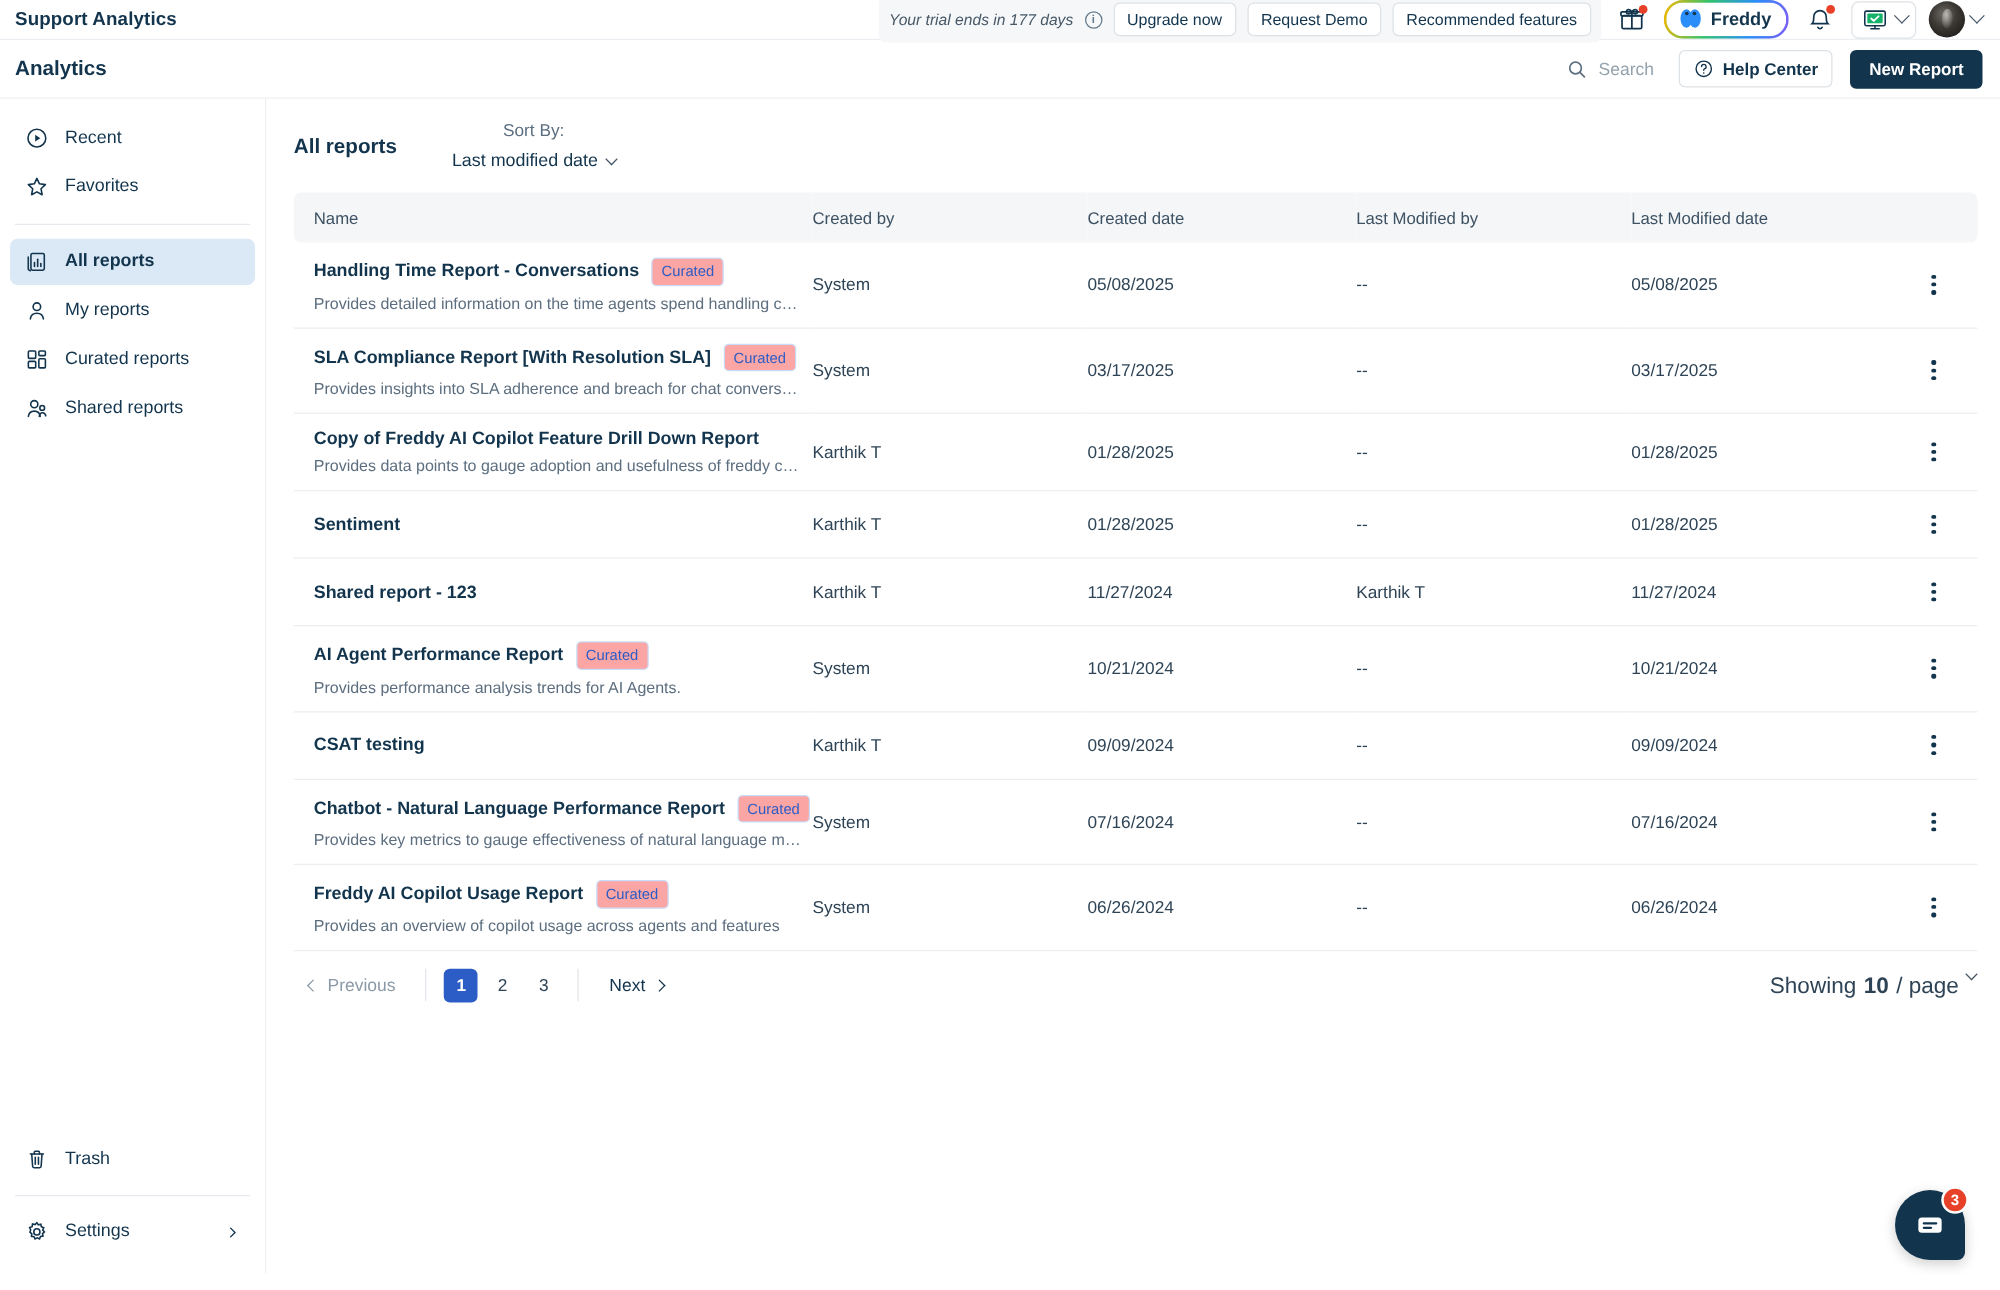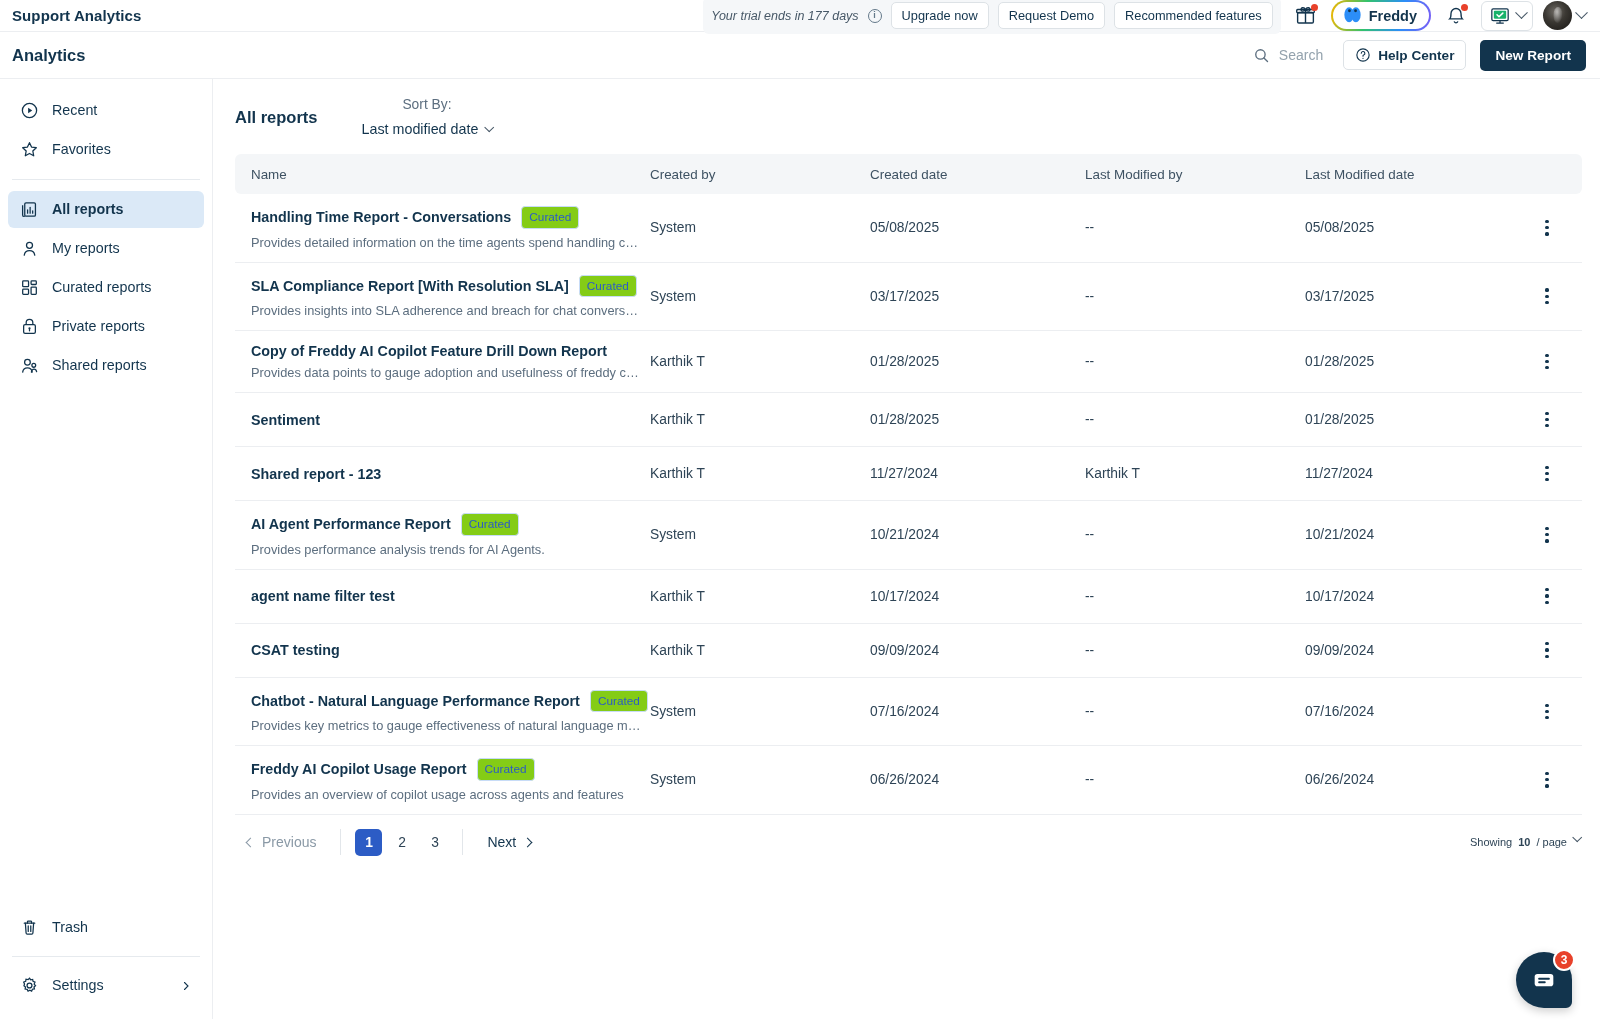--- a/index.html
+++ b/index.html
@@ -169,21 +169,21 @@
   tbody td {
     border-bottom: 1px solid #eceef1;
     font-size: 13.8px; color: #2e4456; vertical-align: middle;
     padding: 0;
   }
   tbody tr { height: 54px; }
   td.name-cell { padding-left: 16px; padding-top: 12px; padding-bottom: 12px; }
   .name-line { display: flex; align-items: center; gap: 10px; }
   .rep-name { font-size: 14.3px; font-weight: 700; color: #12344d; cursor: pointer; }
   .badge {
-    font-size: 11.8px; color: #2c5cc5; background: #84cc16;
+    font-size: 11.8px; color: #2c5cc5; background: #fca5a5;
     border: 1px solid #c8dcf7; border-radius: 4px;
     padding: 2px 7px; line-height: 1.4; white-space: nowrap;
   }
   .rep-desc {
     font-size: 12.8px; color: #5c6e7f; margin-top: 6px;
     white-space: nowrap; overflow: hidden; text-overflow: ellipsis;
     max-width: 392px;
   }
   .kebab {
     display: flex; flex-direction: column; gap: 3px; align-items: center;
@@ -205,21 +205,21 @@
   .pg-num {
     min-width: 27px; height: 27px; border-radius: 5px;
     display: flex; align-items: center; justify-content: center;
     font-size: 13.8px; color: #2e4456; cursor: pointer; padding: 0 7px;
   }
   .pg-num.active { background: #2c5cc5; color: #fff; font-weight: 700; }
   .arrow-l { width: 7px; height: 7px; border-left: 1.6px solid currentColor; border-bottom: 1.6px solid currentColor; transform: rotate(45deg); }
   .arrow-r { width: 7px; height: 7px; border-right: 1.6px solid currentColor; border-top: 1.6px solid currentColor; transform: rotate(45deg); }
   .showing {
     margin-left: auto; display: flex; align-items: flex-start; gap: 6px;
-    font-size: 11px; color: #2e4456; cursor: pointer;
+    font-size: 18px; color: #2e4456; cursor: pointer;
   }
   .showing b { font-weight: 700; }
 
   
   .chat-fab {
     position: fixed; right: 28px; bottom: 24px;
     width: 56px; height: 56px; border-radius: 50% 50% 6px 50%;
     background: #12344d; display: flex; align-items: center; justify-content: center;
     cursor: pointer; box-shadow: 0 3px 10px rgba(0,0,0,.2);
   }
@@ -363,29 +363,20 @@
     <div class="nav-item">
       <svg class="nav-icon" viewBox="0 0 24 24" fill="none" stroke="#12344d" stroke-width="1.6">
         <rect x="3.4" y="3.6" width="7.4" height="7.4" rx="1"></rect>
         <rect x="14" y="3.6" width="6.6" height="4.6" rx="1"></rect>
         <rect x="3.4" y="14" width="7.4" height="6.6" rx="1"></rect>
         <rect x="14" y="11.4" width="6.6" height="9.2" rx="1"></rect>
       </svg>
       <span class="lbl">Curated reports</span>
     </div>
 
-    <div class="nav-item">
-      <svg class="nav-icon" viewBox="0 0 24 24" fill="none" stroke="#12344d" stroke-width="1.6">
-        <rect x="4.6" y="9.6" width="14.8" height="11" rx="1.8"></rect>
-        <path d="M7.8 9.6V7.2a4.2 4.2 0 0 1 8.4 0v2.4"></path>
-        <circle cx="12" cy="14.2" r="1.4" fill="#12344d" stroke="none"></circle>
-        <line x1="12" y1="15" x2="12" y2="17.4" stroke-linecap="round"></line>
-      </svg>
-      <span class="lbl">Private reports</span>
-    </div>
 
     <div class="nav-item">
       <svg class="nav-icon" viewBox="0 0 24 24" fill="none" stroke="#12344d" stroke-width="1.6">
         <circle cx="9.4" cy="8" r="3.6"></circle>
         <path d="M3.4 20.4c.4-3.4 3-5.4 6-5.4s5.6 2 6 5.4" stroke-linecap="round"></path>
         <circle cx="17.4" cy="11.8" r="2.4"></circle>
         <path d="M14.4 20.4c.3-2.3 1.7-3.8 3.4-3.8 1.5 0 2.8 1.2 3.2 3.2" stroke-linecap="round"></path>
       </svg>
       <span class="lbl">Shared reports</span>
     </div>
@@ -558,40 +549,20 @@
       <div class="kebab">
                 <i></i>
                 <i></i>
                 <i></i>
               </div>
     </td>
           </tr>
           <tr>
     <td class="name-cell">
       <div class="name-line">
-        <span class="rep-name">agent name filter test</span>
-
-      </div>
-
-    </td>
-    <td>Karthik T</td>
-    <td>10/17/2024</td>
-    <td>--</td>
-    <td>10/17/2024</td>
-    <td>
-      <div class="kebab">
-                <i></i>
-                <i></i>
-                <i></i>
-              </div>
-    </td>
-          </tr>
-          <tr>
-    <td class="name-cell">
-      <div class="name-line">
         <span class="rep-name">CSAT testing</span>
 
       </div>
 
     </td>
     <td>Karthik T</td>
     <td>09/09/2024</td>
     <td>--</td>
     <td>09/09/2024</td>
     <td>

